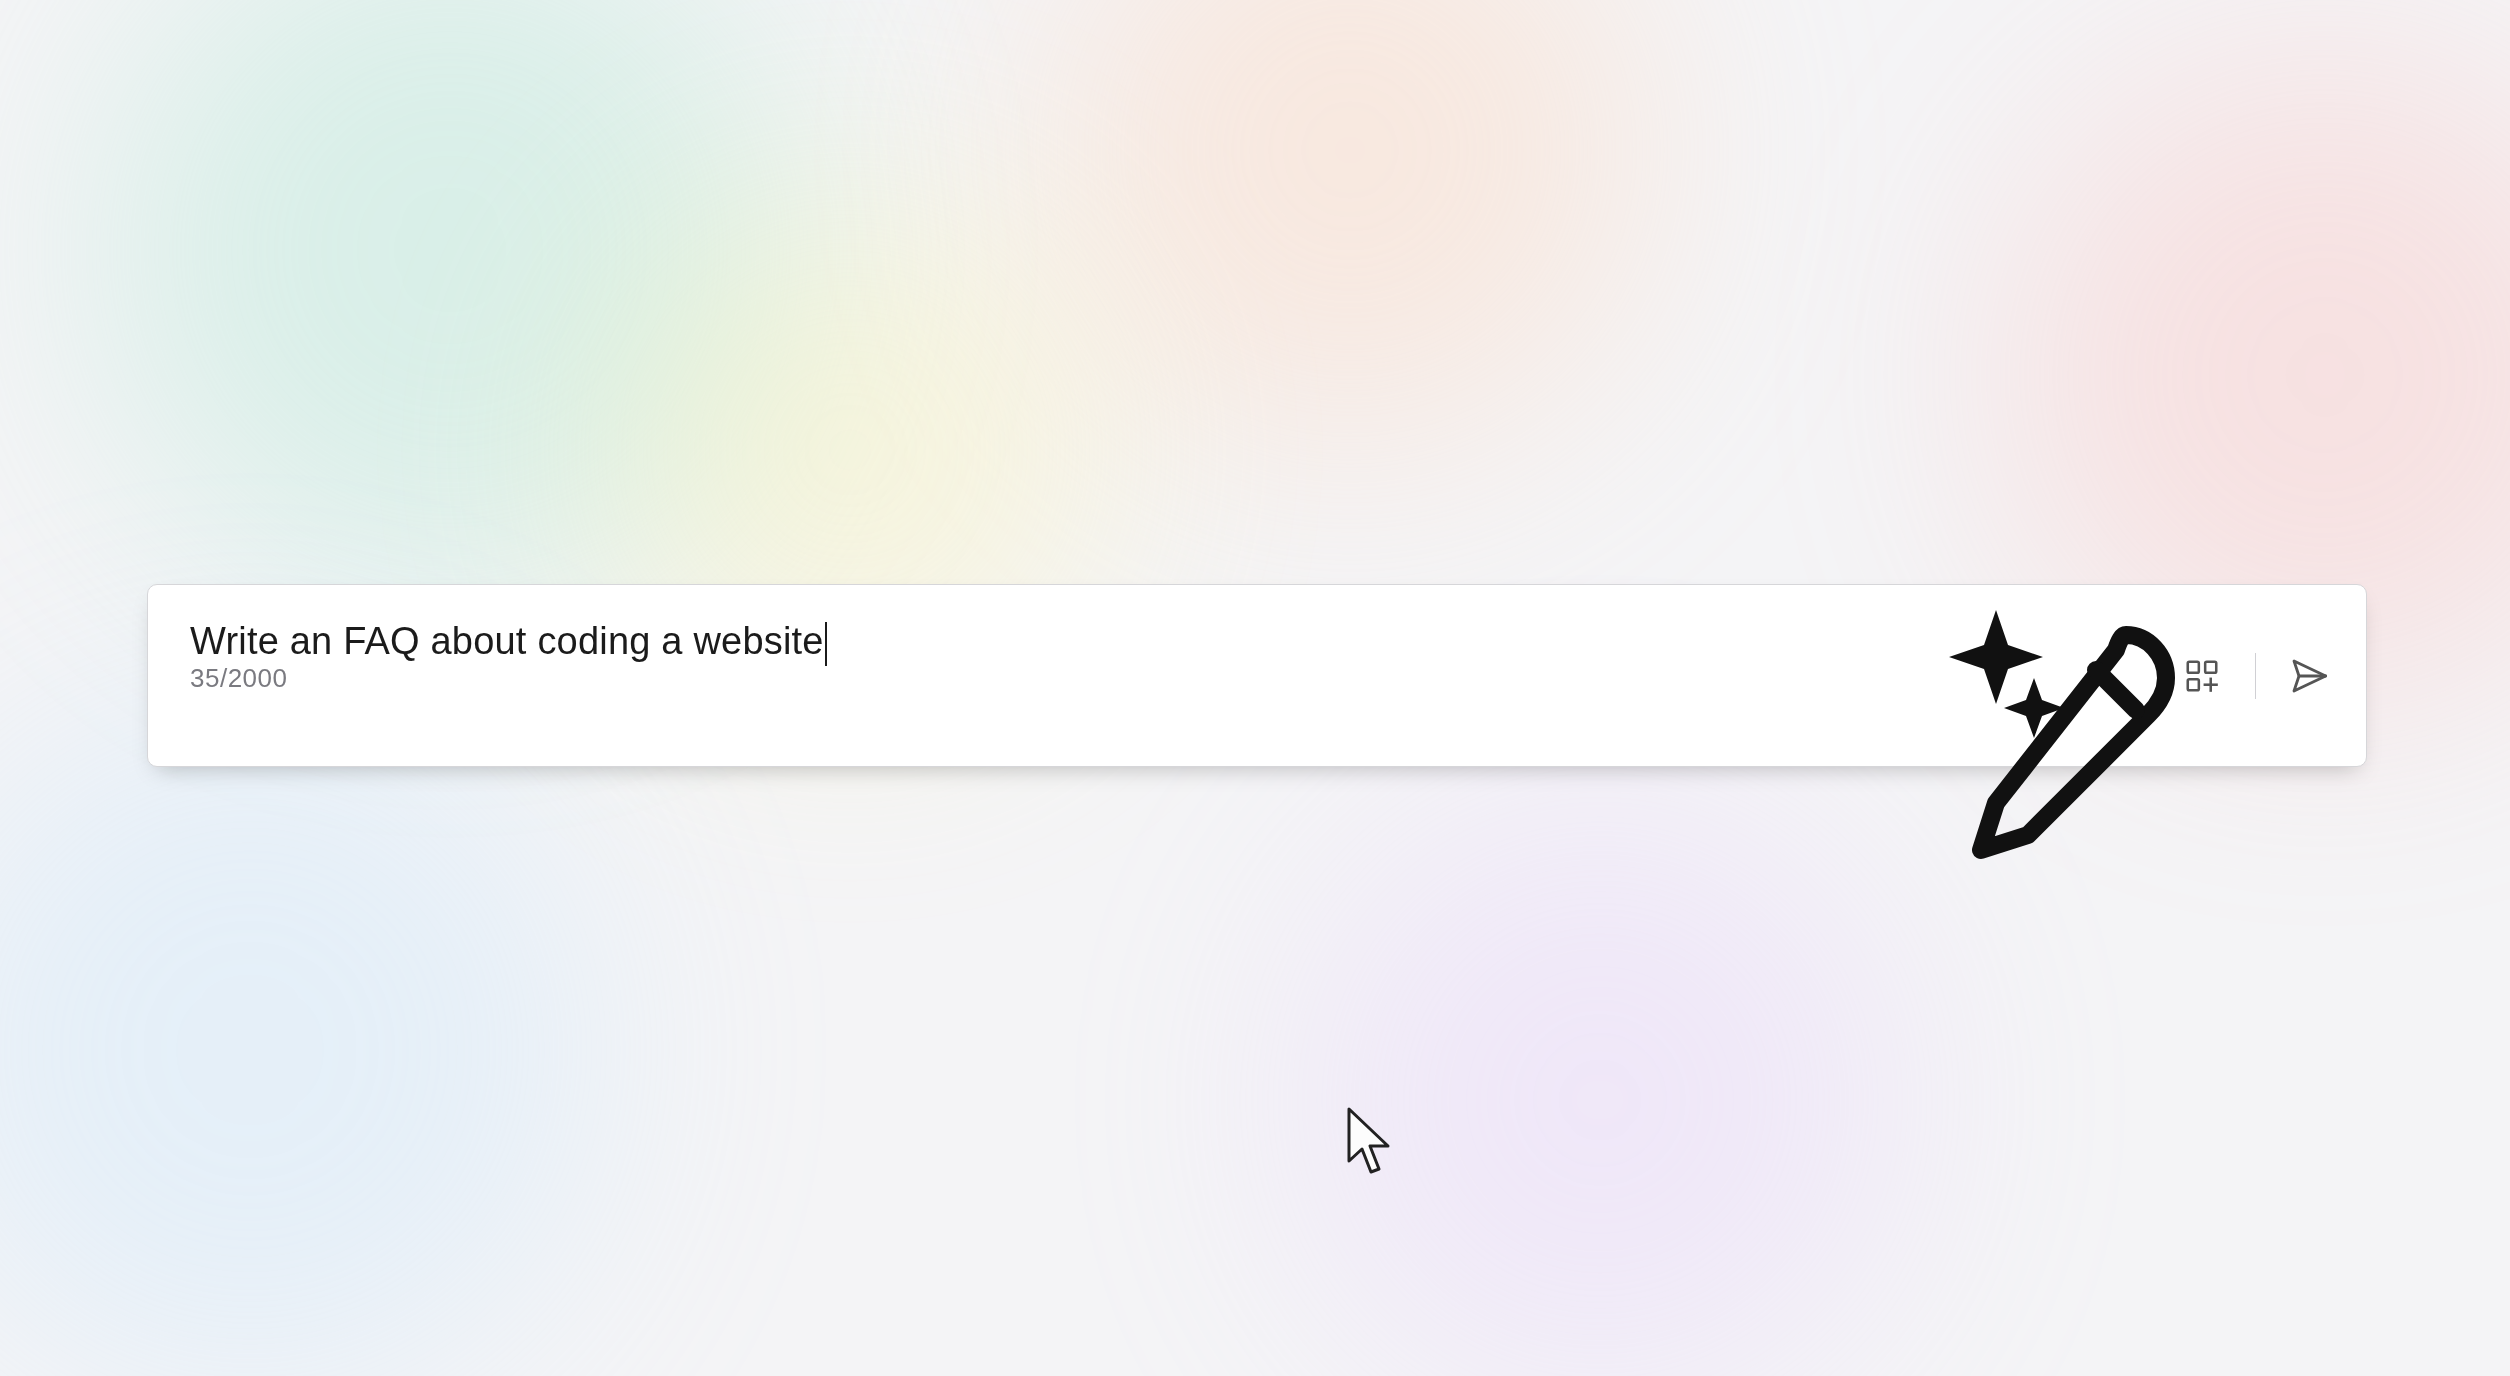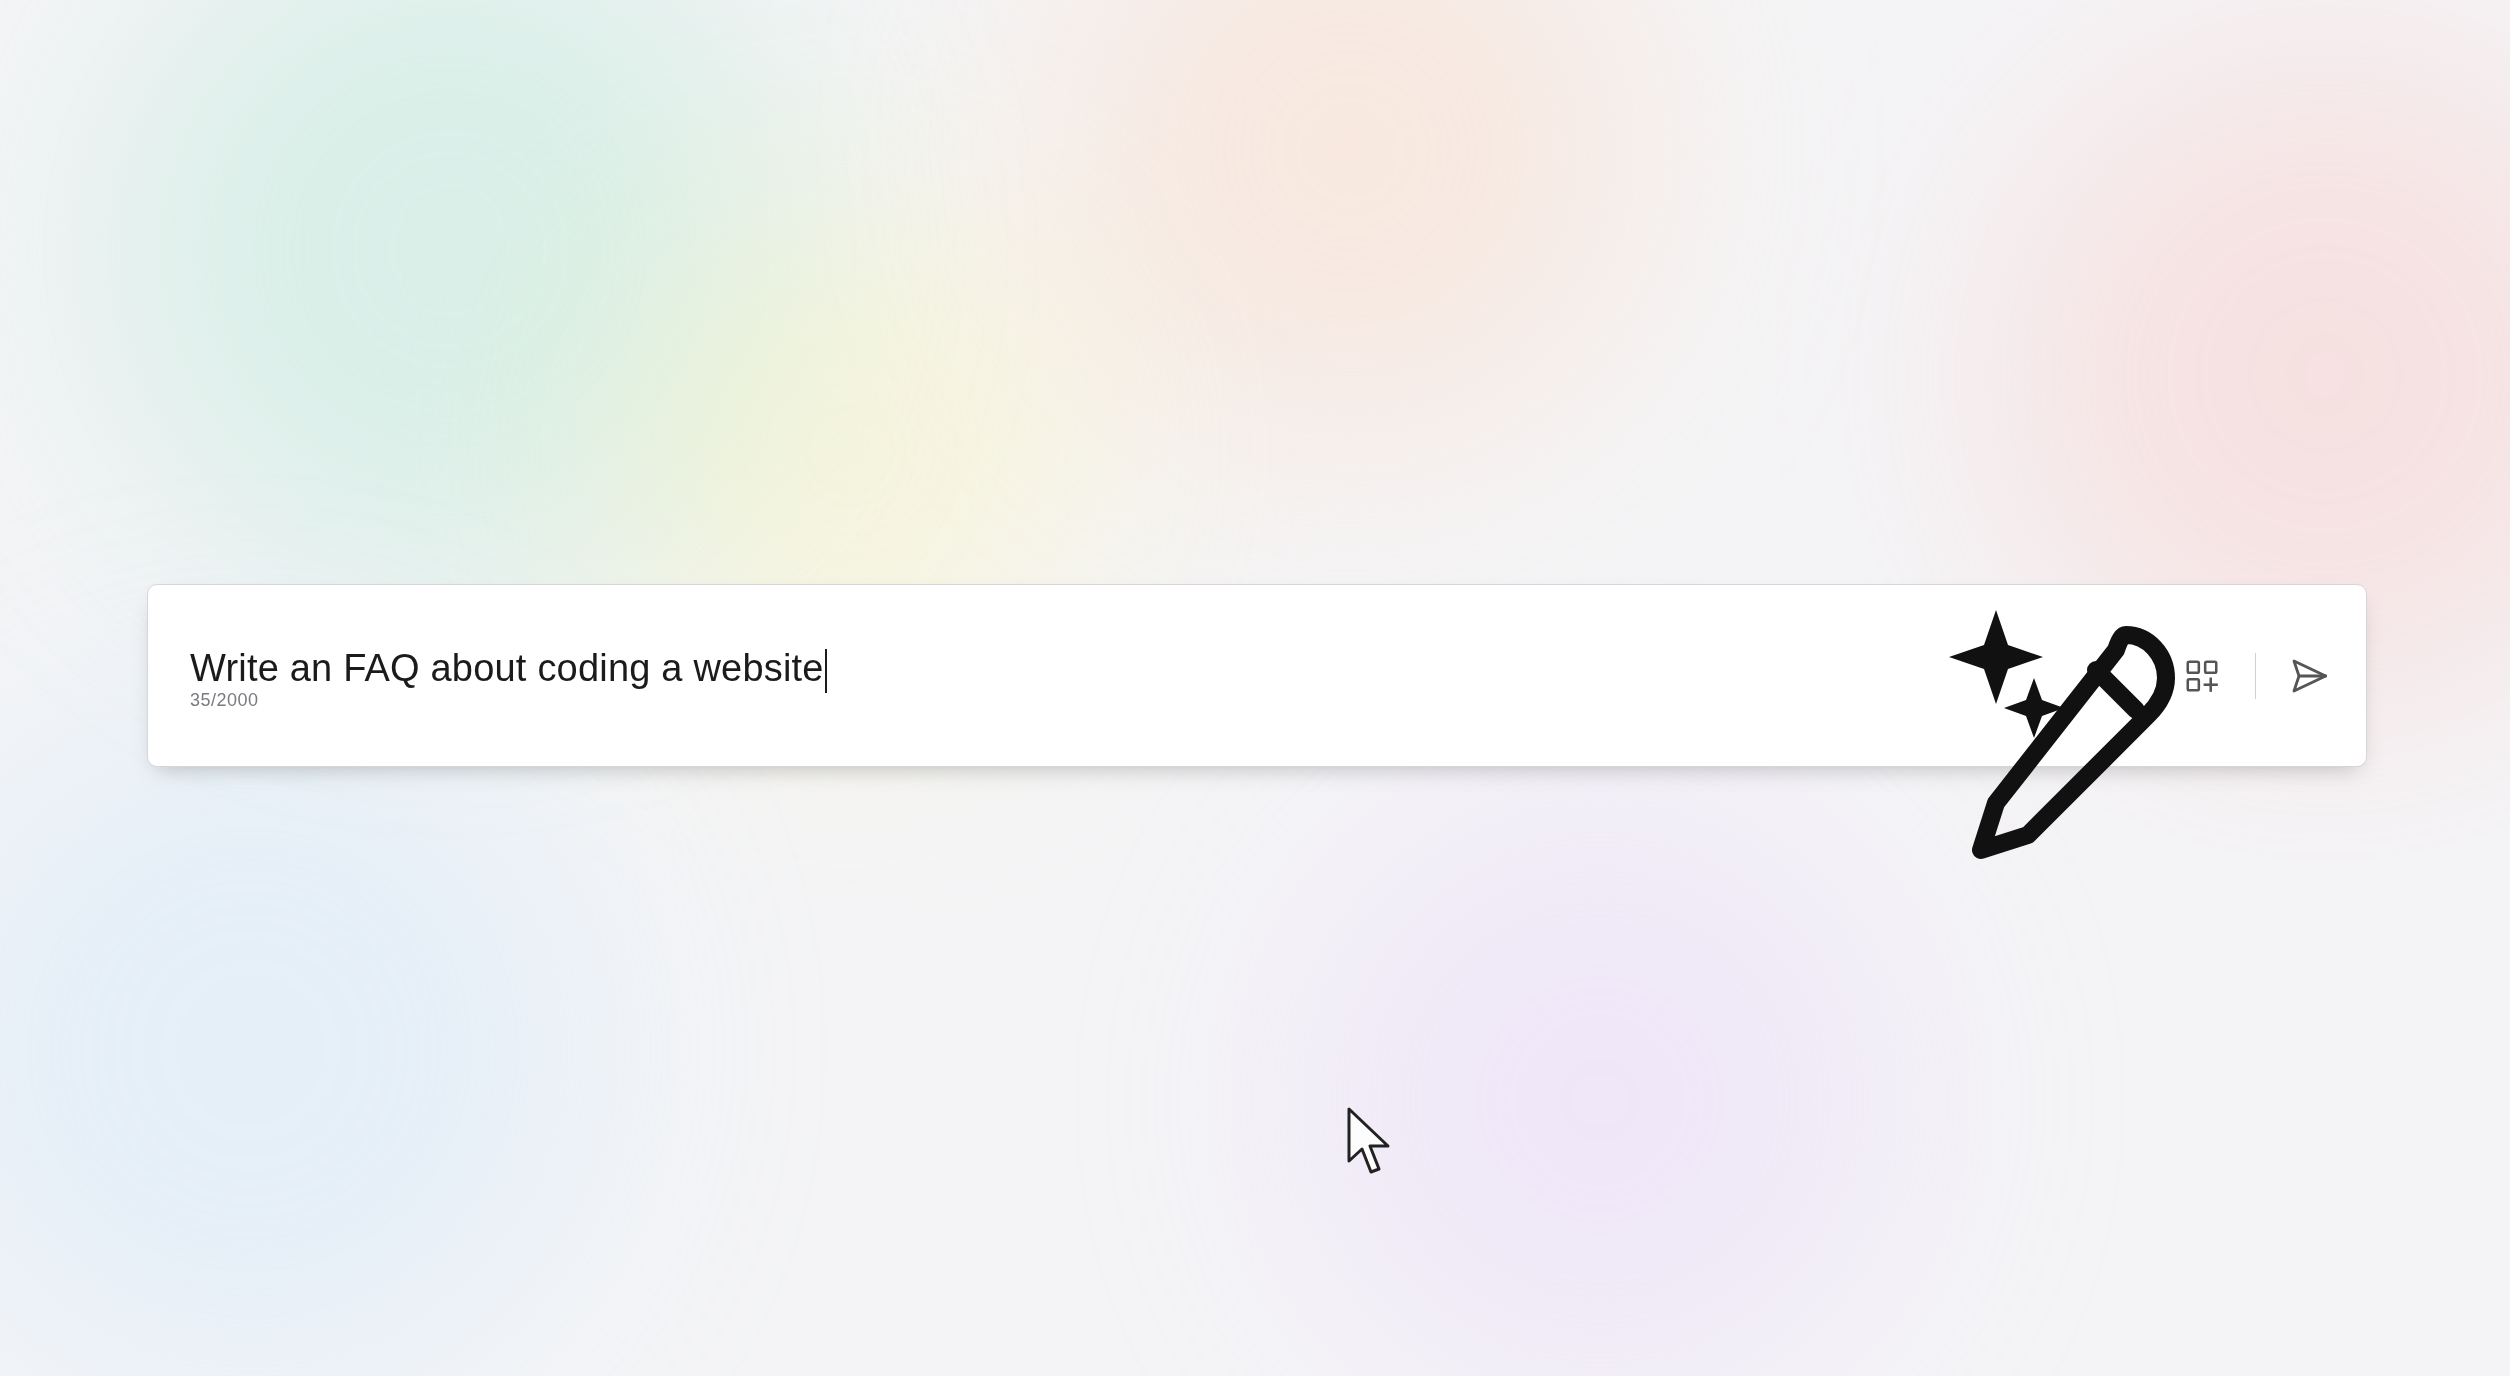--- a/index.html
+++ b/index.html
@@ -34,21 +34,21 @@
     top: 584px;
     width: 2220px;
     height: 183px;
     background: #ffffff;
     border: 1px solid #d6d6d9;
     border-radius: 10px;
     box-shadow: 0 10px 22px -10px rgba(0,0,0,0.25);
     padding: 35px 220px 28px 42px;
     display: flex;
     flex-direction: column;
-    justify-content: center;
+    justify-content: flex-start;
   }
 
   .prompt-row { position: relative; }
 
   .prompt-input {
     width: 100%;
     border: none;
     outline: none;
     font-size: 38px;
     font-family: inherit;
@@ -59,21 +59,21 @@
 
   .caret {
     position: absolute;
     width: 2px;
     height: 44px;
     background: #1b1b1b;
     top: 2px;
   }
 
   .counter {
-    font-size: 18px;
+    font-size: 26px;
     color: #7a7a80;
     letter-spacing: 0.5px;
   }
 
   .action-icons {
     position: absolute;
     right: 34px;
     top: 0;
     height: 100%;
     display: flex;

